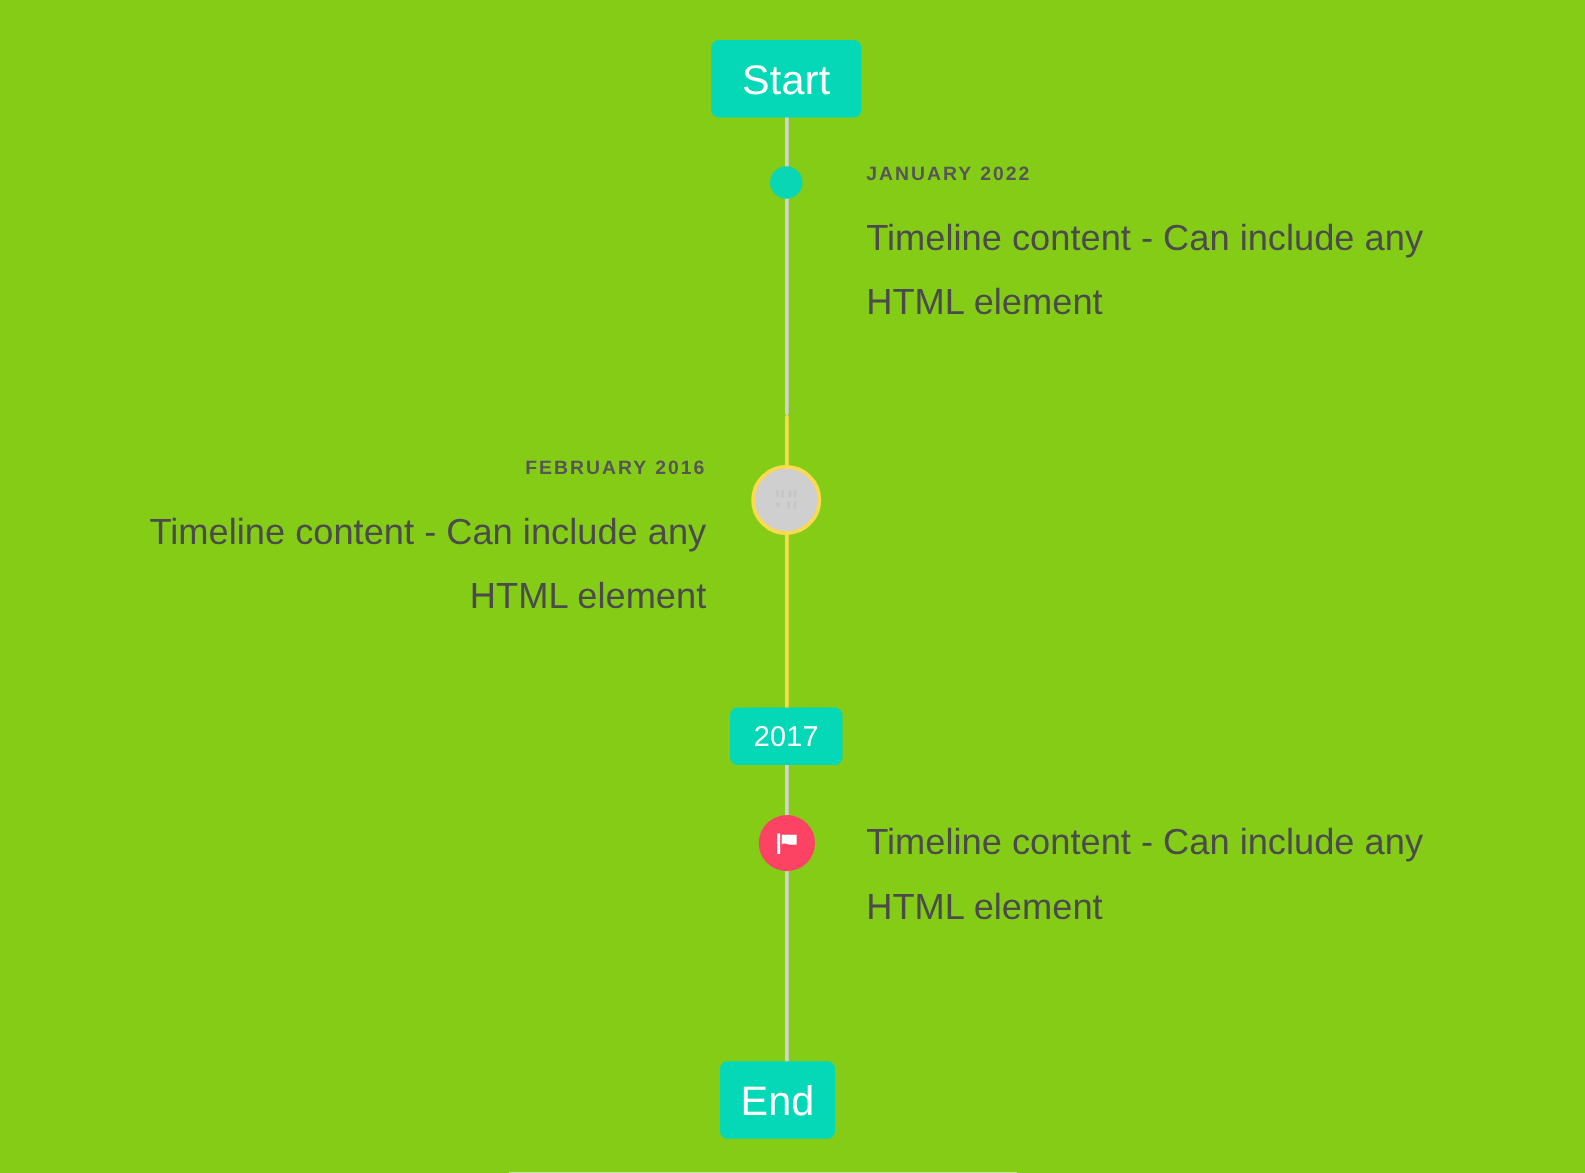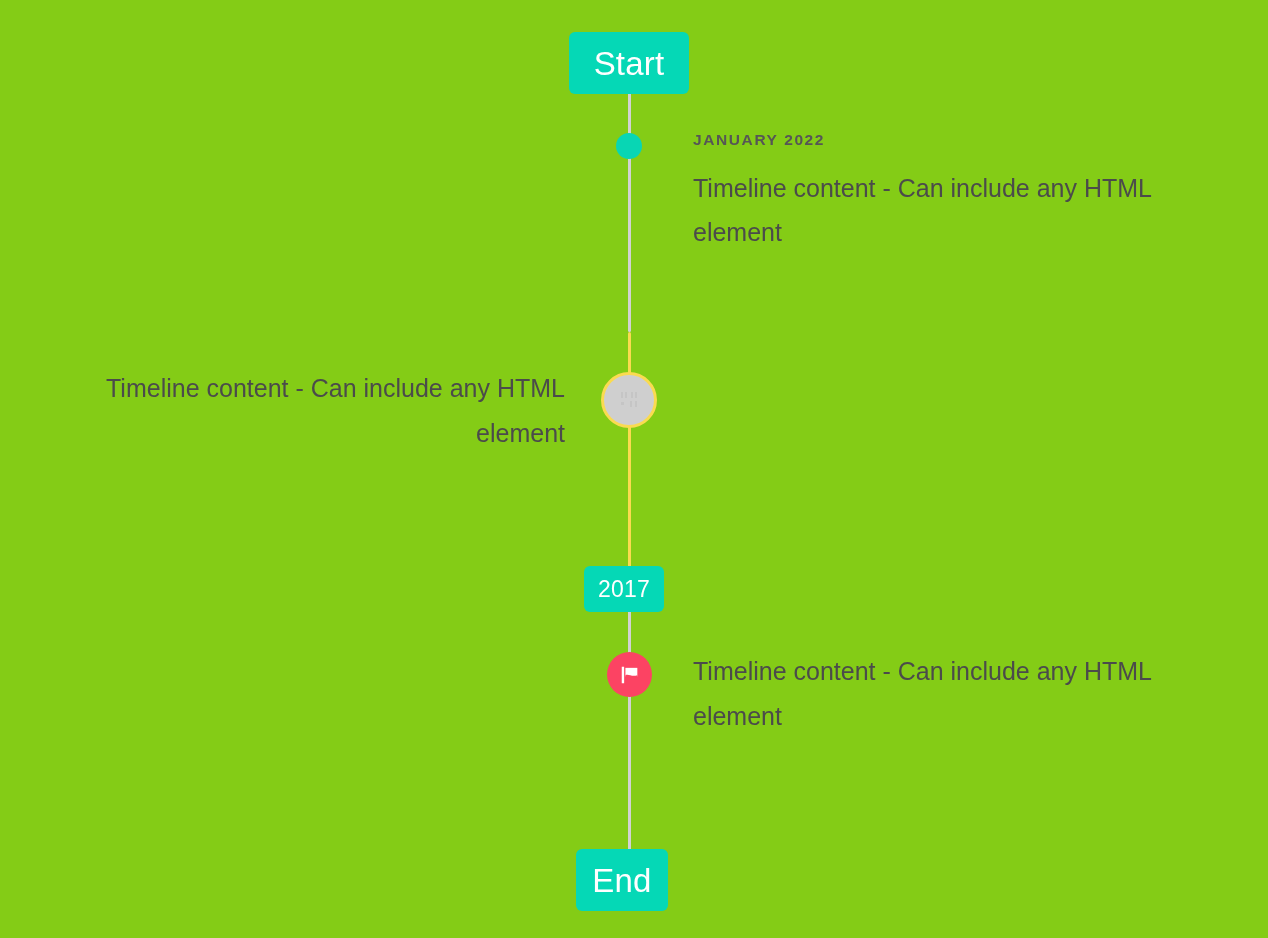--- a/index.html
+++ b/index.html
@@ -50,21 +50,21 @@
     line-height: 1;
     user-select: none;
   }
   .pill-start {
     left: 569px;  top: 32px;
     width: 120px; height: 62px;
     font-size: 33px;
   }
   .pill-year {
     left: 584px;  top: 566px;
-    width: 80px;  height: 46px;
+    width: 90px;  height: 46px;
     font-size: 23px;
   }
   .pill-end {
     left: 576px;  top: 849px;
     width: 92px; height: 62px;
     font-size: 33px;
   }
 
   
   .marker {
@@ -127,21 +127,21 @@
 
   .event-date {
     font-size: 15.5px;
     font-weight: bold;
     letter-spacing: 1.6px;
     color: #565656;
     margin: 0 0 16px 0;
     line-height: 1.2;
   }
   .event-body {
-    font-size: 25px;
+    font-size: 29px;
     font-weight: 400;
     color: #4b4b4b;
     line-height: 1.78;
     margin: 0;
   }
 </style>
 </head>
 <body>
 
 <div class="timeline-page">
@@ -163,20 +163,21 @@
       <i class="gb1"></i>
         <i class="gb2"></i>
         <i class="gb3"></i>
         <i class="gb4"></i>
       <i class="gb5"></i>
         <i class="gb6"></i>
         <i class="gb7"></i>
     </span>
   </div>
   <div class="event event-left event-feb">
+    <p class="event-date">FEBRUARY 2016</p>
     <p class="event-body">Timeline content - Can include any HTML element</p>
   </div>
 
   <div class="pill pill-year">2017</div>
 
   <div class="marker marker-flag">
     <svg class="glyph-flag" viewBox="0 0 24 24" aria-hidden="true">
       <rect x="3" y="3" width="2.6" height="18" fill="#ffffff"></rect>
       <path d="M7 4.2 L20 4.2 L20 13.6 L7 13.6 Z" fill="#ffffff"></path>
       <path d="M7 12.2 C10.5 10.4 13.5 14.3 20 12.4 L20 14.6 L7 14.6 Z" fill="#fc4363"></path>

